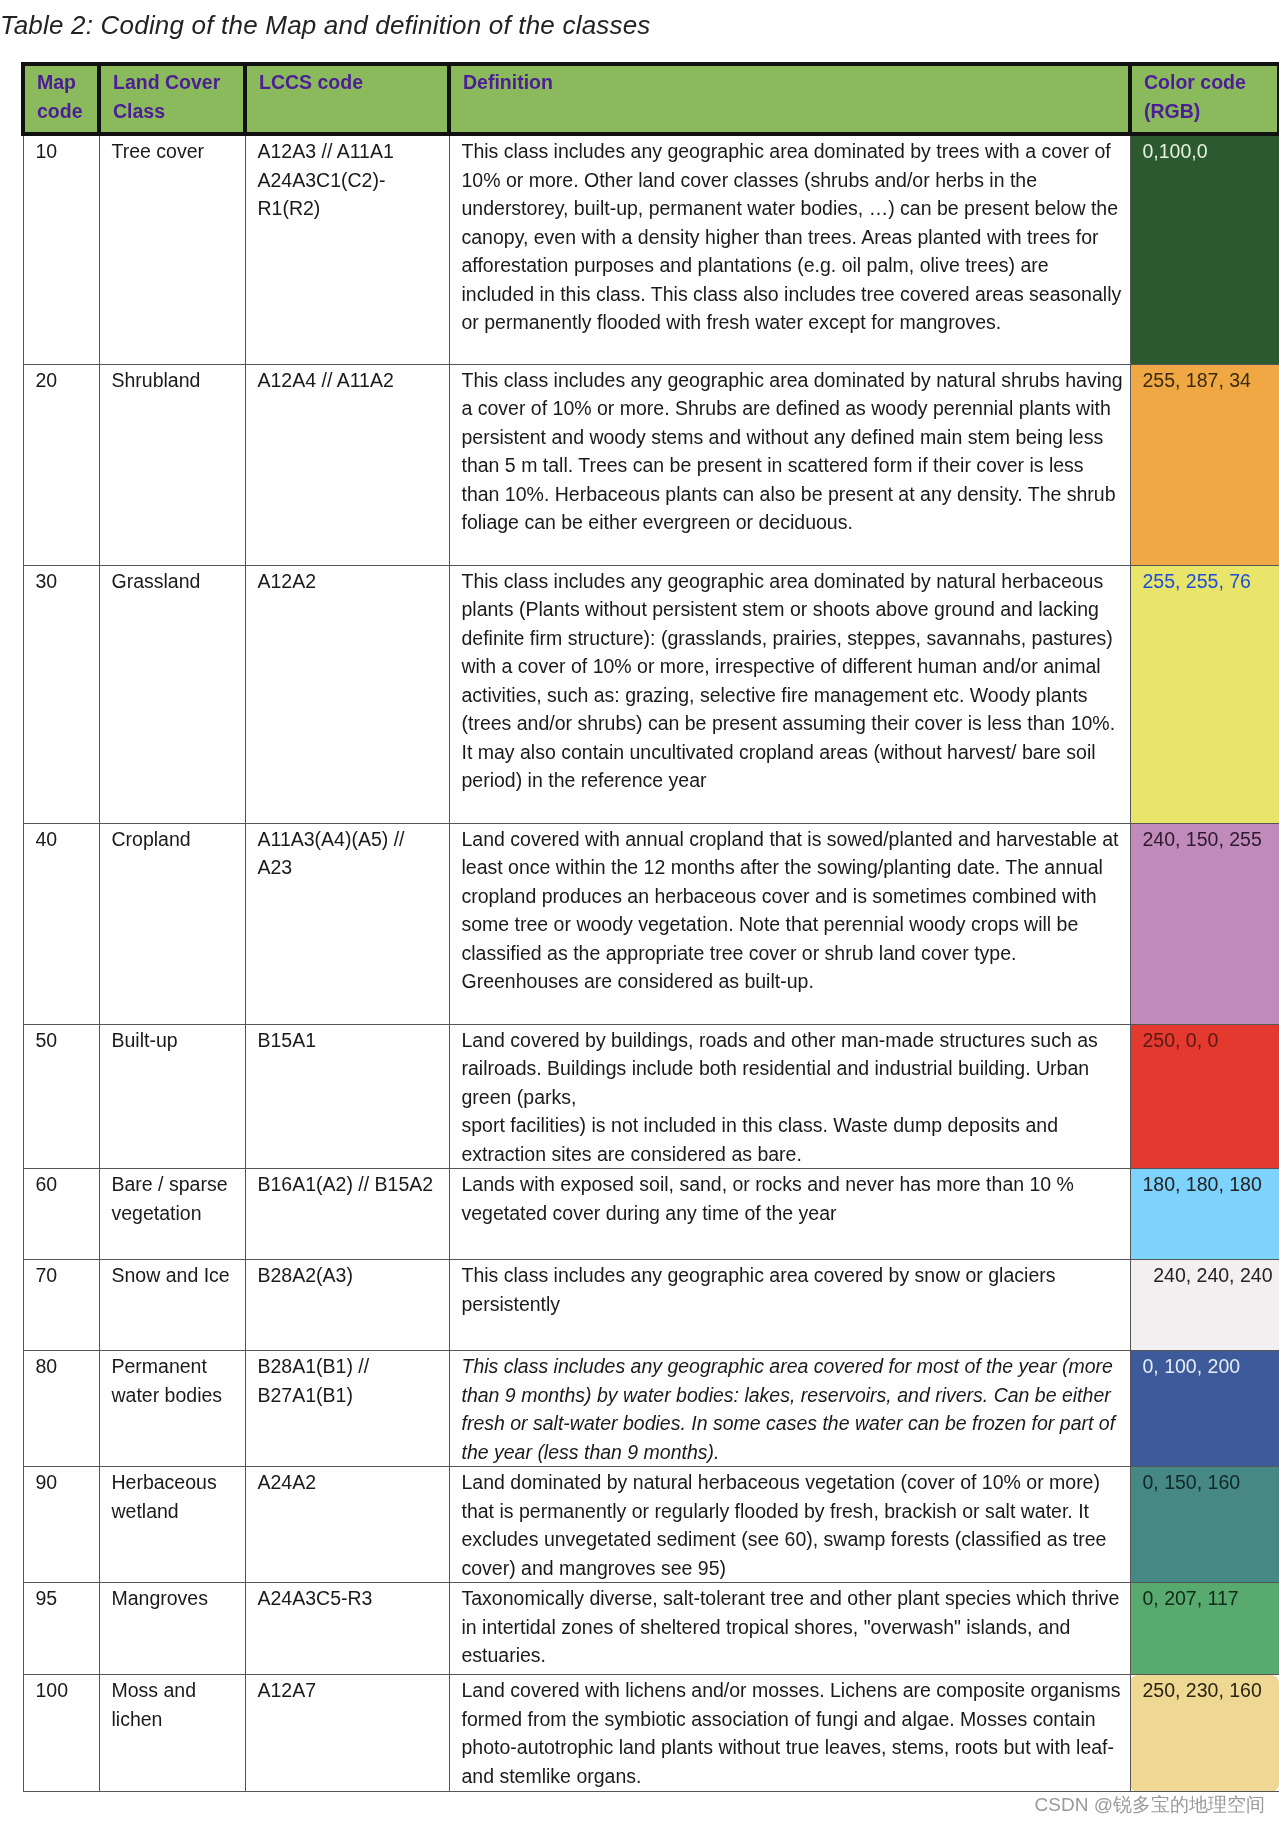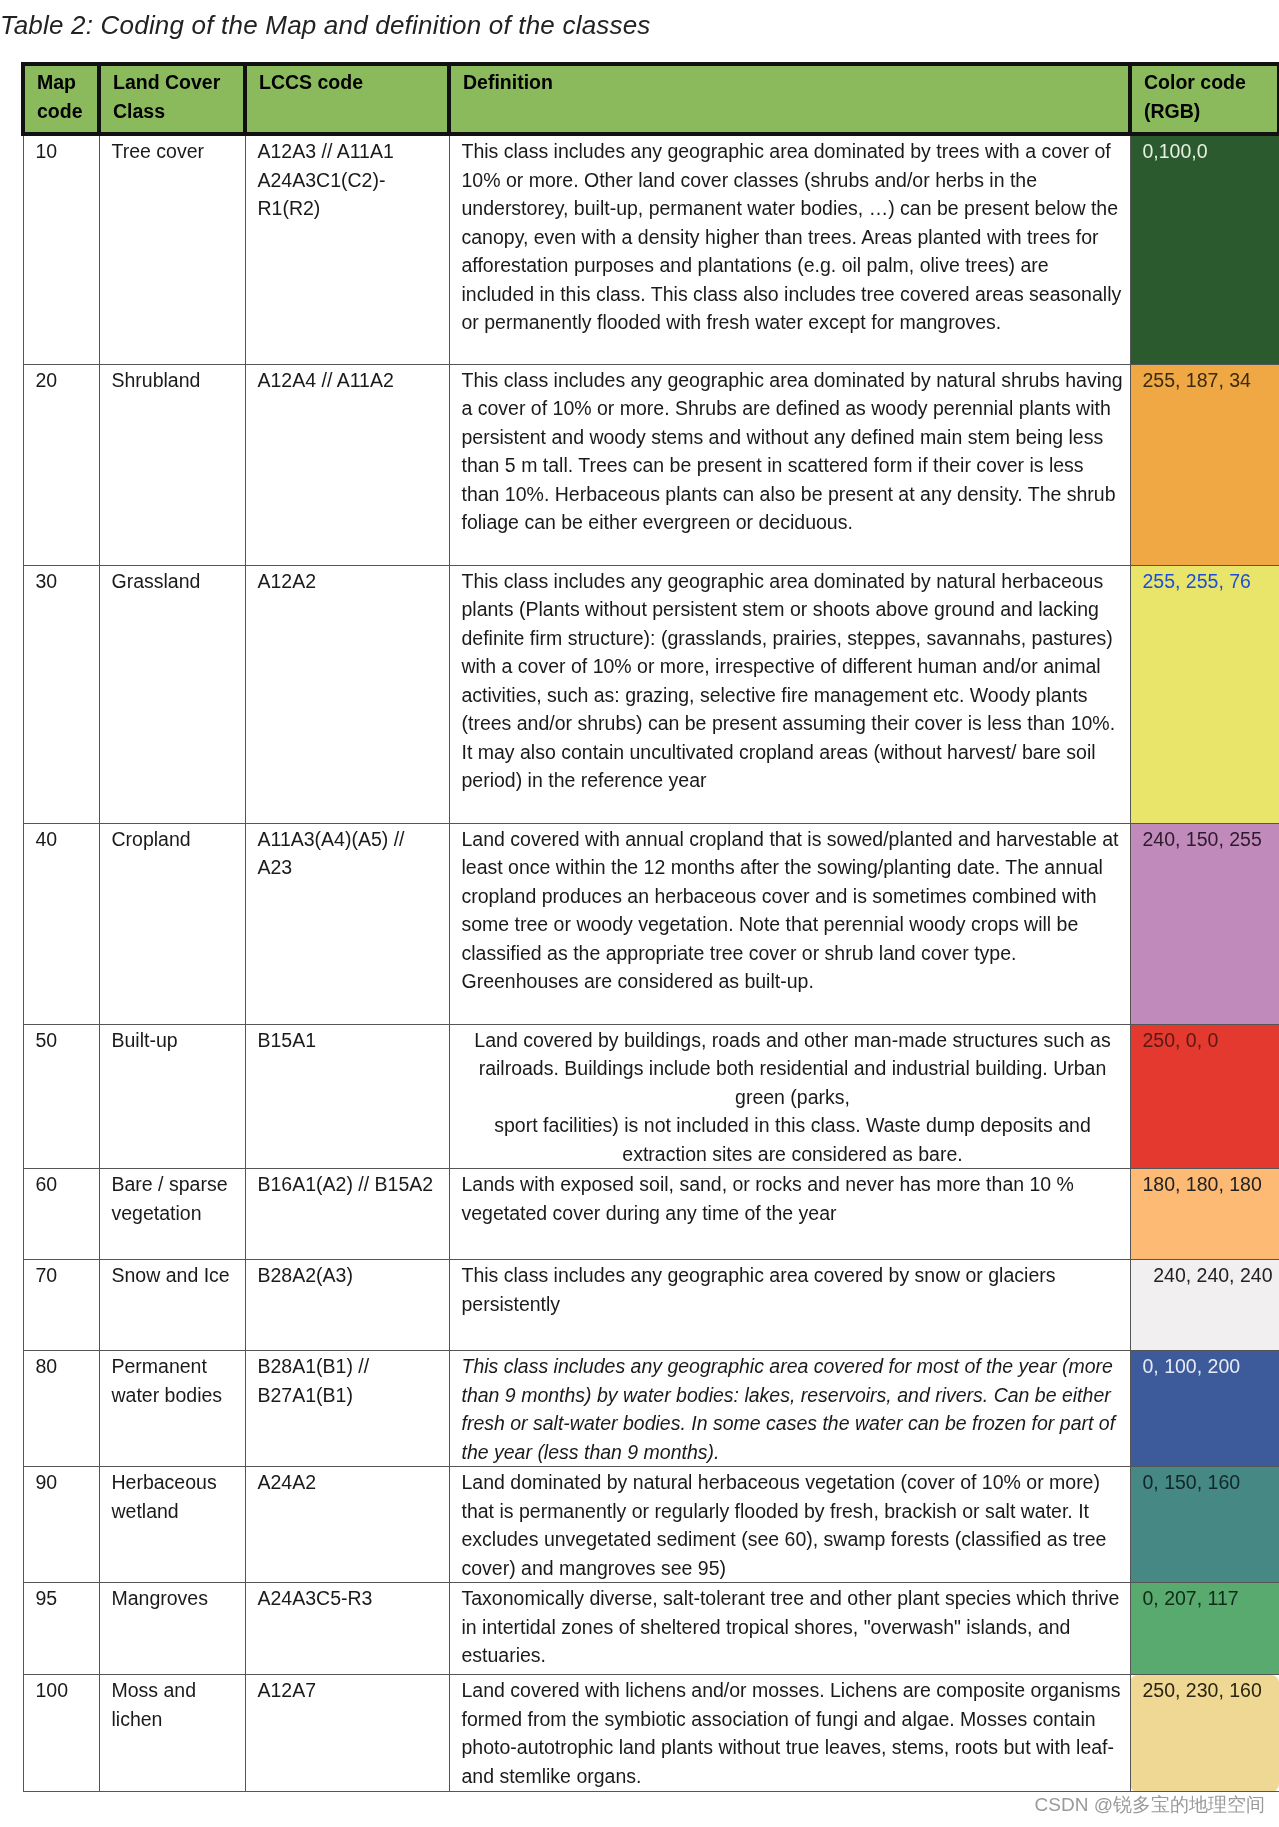--- a/index.html
+++ b/index.html
@@ -4,21 +4,21 @@
 <style>
   html, body { margin: 0; padding: 0; background: #ffffff; }
   body { width: 1279px; height: 1827px; position: relative; overflow: hidden;
          font-family: "Liberation Sans", "DejaVu Sans", sans-serif; color: #1a1a1a; }
   .title { position: absolute; left: 0; top: 10px; width: 1220px; text-align: left;
            font-style: italic; font-size: 26px; letter-spacing: 0.2px; color: #222; }
   table.main { position: absolute; left: 21px; top: 62px; width: 1256px;
                border-collapse: collapse; table-layout: fixed; }
   table.main th, table.main td { vertical-align: top; text-align: left; padding: 0 6px 0 12px;
                font-size: 19.5px; line-height: 28.5px; }
-  table.main thead th { background: #8bba5d; color: #000000; font-weight: bold;
+  table.main thead th { background: #8bba5d; color: #4c1d95; font-weight: bold;
                border: 4px solid #111; padding-top: 2px; padding-bottom: 2px; height: 62px; }
   table.main tbody td { border: 1.5px solid #555; background: #fff; padding-top: 1px; }
   table.main tbody tr:first-child td { border-top: 4px solid #111; }
   td.color-cell { font-size: 17px; padding-left: 12px; }
   .watermark { position: absolute; right: 14px; top: 1792px; font-size: 19px; color: #9a9a9a; }
 </style>
 </head>
 <body>
 
 <div class="title">Table 2: Coding of the Map and definition of the classes</div>
@@ -66,30 +66,30 @@
         <td>40</td>
         <td>Cropland</td>
         <td>A11A3(A4)(A5) // A23</td>
         <td style="white-space: pre-line;">Land covered with annual cropland  that is sowed/planted and harvestable at least once within the 12 months after the sowing/planting date. The annual cropland produces an herbaceous cover and is sometimes combined with some tree or woody vegetation. Note that perennial woody crops will be classified as the appropriate tree cover or shrub land cover type. Greenhouses are considered as built-up.</td>
         <td class="color-cell" style="background: rgb(192, 139, 187); color: rgb(46, 26, 46);">240, 150, 255</td>
       </tr>
       <tr style="height: 144px;">
         <td>50</td>
         <td>Built-up</td>
         <td>B15A1</td>
-        <td style="white-space: pre-line; text-align: center;">Land covered by buildings, roads and other man-made structures such as railroads. Buildings include both residential and industrial building. Urban green (parks,
+        <td style="white-space: pre-line;">Land covered by buildings, roads and other man-made structures such as railroads. Buildings include both residential and industrial building. Urban green (parks,
 sport facilities) is not included in this class. Waste dump deposits and extraction sites are considered as bare.</td>
         <td class="color-cell" style="background: rgb(227, 57, 46); color: rgb(90, 26, 20);">250, 0, 0</td>
       </tr>
       <tr style="height: 91px;">
         <td>60</td>
         <td>Bare / sparse vegetation</td>
         <td>B16A1(A2) // B15A2</td>
         <td style="white-space: pre-line;">Lands with exposed soil, sand, or rocks and never has more than 10 % vegetated cover during any time of the year</td>
-        <td class="color-cell" style="background: #fdba74; color: rgb(34, 34, 34);">180, 180, 180</td>
+        <td class="color-cell" style="background: #7dd3fc; color: rgb(34, 34, 34);">180, 180, 180</td>
       </tr>
       <tr style="height: 91px;">
         <td>70</td>
         <td>Snow and Ice</td>
         <td>B28A2(A3)</td>
         <td style="white-space: pre-line;">This class includes any geographic area covered by snow or glaciers persistently</td>
         <td class="color-cell" style="background: rgb(242, 239, 240); color: rgb(34, 34, 34); text-align: right;">240, 240, 240</td>
       </tr>
       <tr style="height: 115px;">
         <td>80</td>

